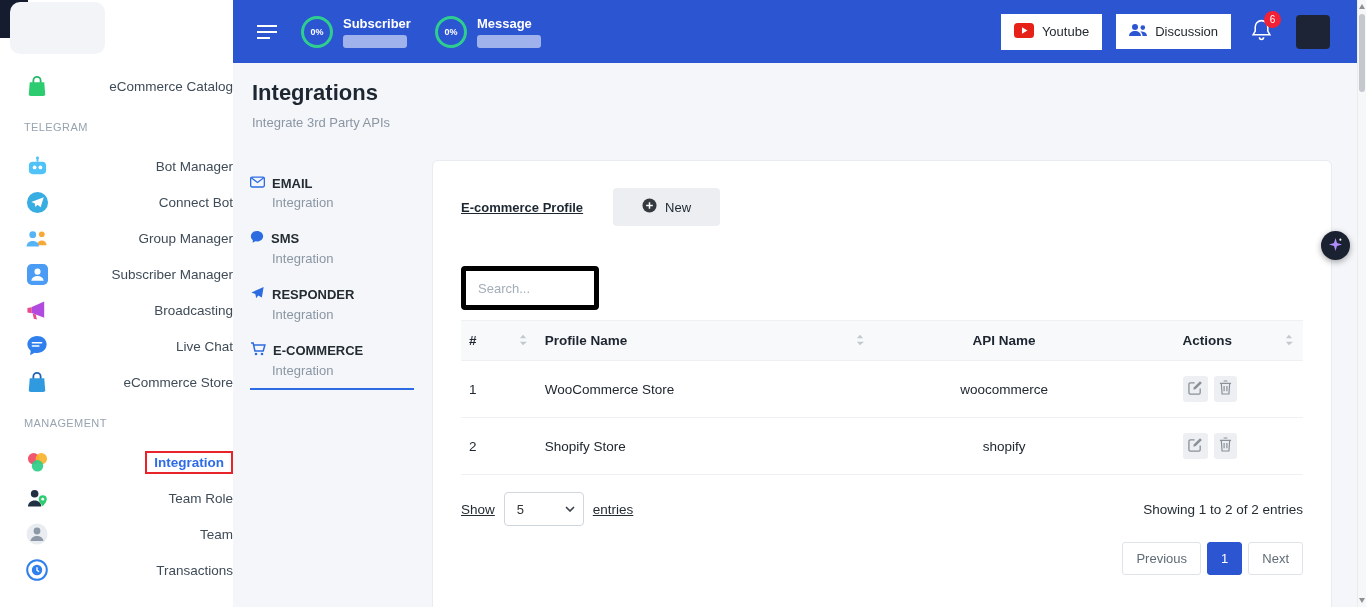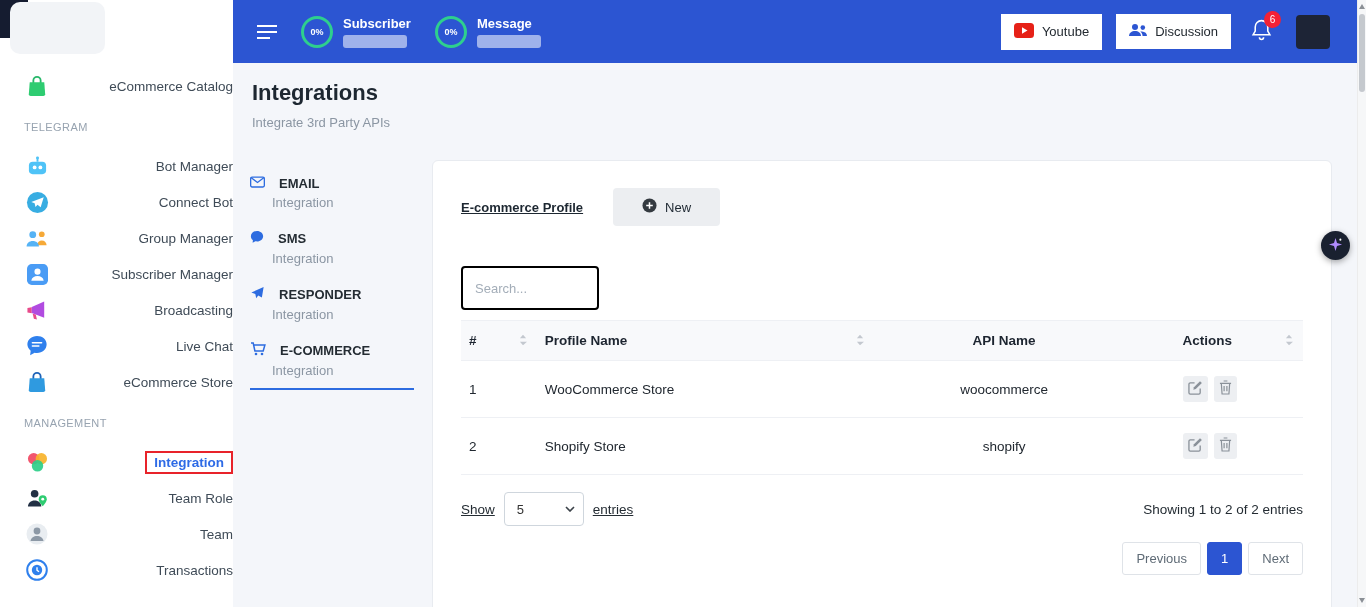--- a/index.html
+++ b/index.html
@@ -34,28 +34,28 @@
 
   
   .main { position:absolute; left:233px; top:63px; width:1133px; height:544px; background:#f4f6fa; overflow:hidden; }
   .page-head { position:absolute; left:19px; top:17px; }
   .page-title { font-size:22px; font-weight:700; color:#1d2731; }
   .page-sub { margin-top:9px; font-size:13px; color:#8b96a3; }
 
   .int-nav { position:absolute; left:17px; top:103px; width:164px; }
   .int-item { padding:10px 0; cursor:pointer; }
   .int-item.active { border-bottom:2px solid #2d6ce0; }
-  .int-title { display:flex; align-items:center; gap:14px; font-size:13px; font-weight:700; color:#242c33; }
+  .int-title { display:flex; align-items:center; gap:7px; font-size:13px; font-weight:700; color:#242c33; }
   .int-sub { margin-left:22px; font-size:13px; color:#8b96a3; margin-top:4px; }
 
   .card { position:absolute; left:199px; top:97px; width:900px; height:640px; background:#fff; border:1px solid #e8ebf0; border-radius:6px; padding:27px 28px; }
   .card-head { display:flex; align-items:center; gap:30px; }
   .card-title { font-size:13px; font-weight:700; color:#1d2731;text-decoration:underline; }
   .new-btn { display:flex; align-items:center; gap:8px; background:#eceef1; border:none; border-radius:4px; padding:10px 29px; font-size:13px; color:#1d2731; cursor:pointer; font-family:inherit; }
-  .search-input { margin-top:40px; width:138px; height:44px; border:2px solid #000000; border-radius:4px; padding:0 12px; font-size:13px; color:#333; display:block; font-family:inherit; }
+  .search-input { margin-top:40px; width:138px; height:44px; border:5px solid #000000; border-radius:4px; padding:0 12px; font-size:13px; color:#333; display:block; font-family:inherit; }
   .search-input::placeholder { color:#a3adb8; }
 
   table { width:100%; border-collapse:collapse; margin-top:10px; }
   thead th { background:#f8f9fb; font-weight:700; font-size:13.5px; color:#1d2530; text-align:left; padding:12px 8px; border-top:1px solid #eef0f4; border-bottom:1px solid #eef0f4; position:relative; cursor:pointer; }
   th.center, td.center { text-align:center; }
   th.actions-col, td.actions-col { padding-left:48px; }
   .sort { position:absolute; right:10px; top:50%; transform:translateY(-50%); }
   tbody td { padding:15px 8px; font-size:13.5px; color:#212830; border-bottom:1px solid #eef0f4; }
   .act-btns { display:flex; gap:6px; }
   .act-btn { background:#edeff2; border:none; border-radius:3px; padding:4px 5px; cursor:pointer; display:flex; align-items:center; }

